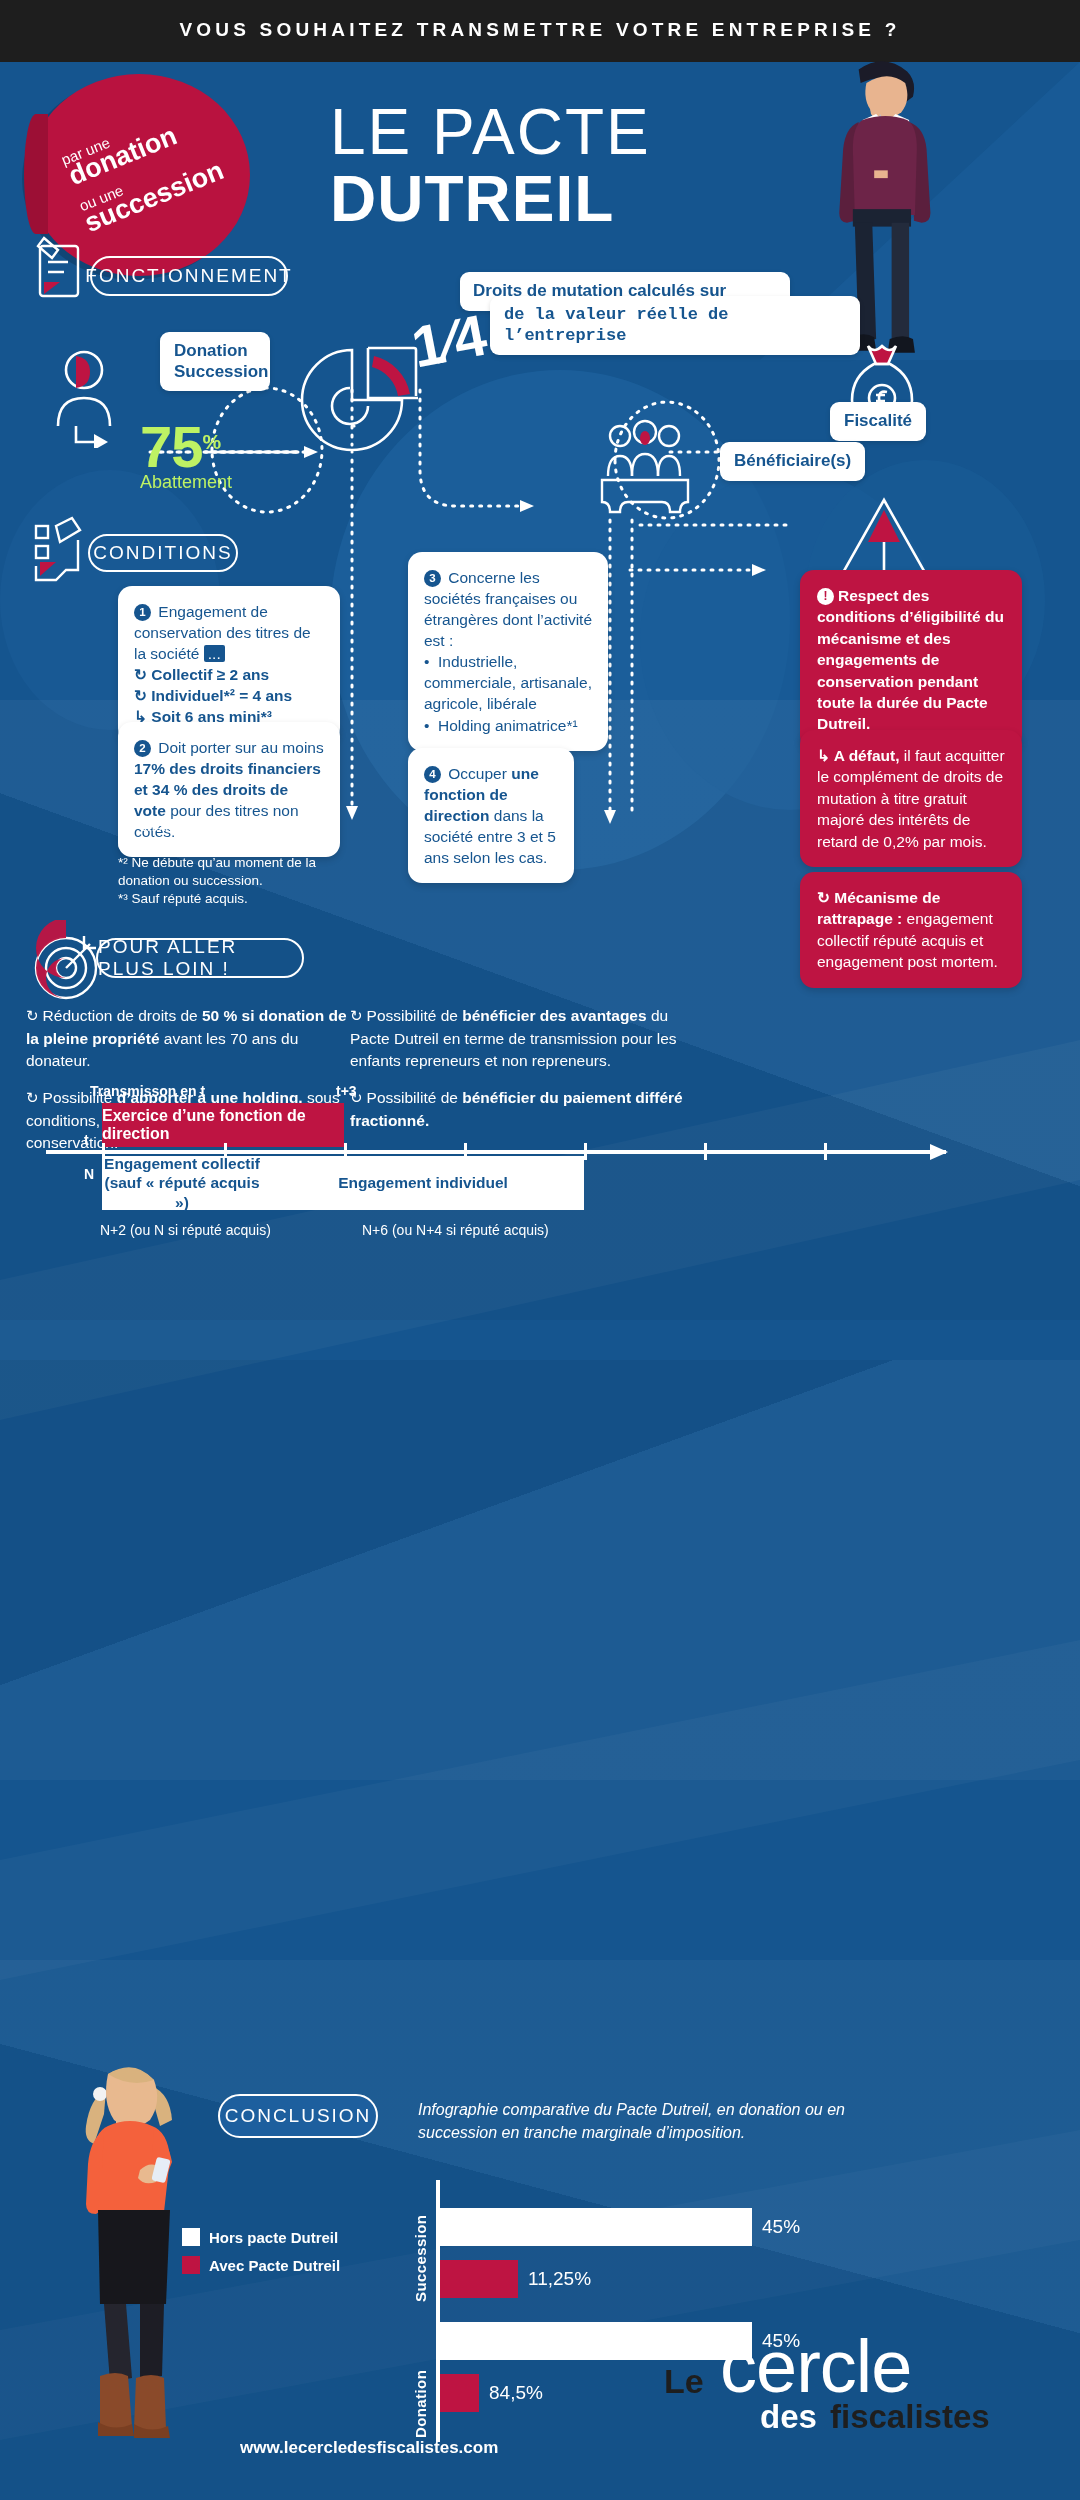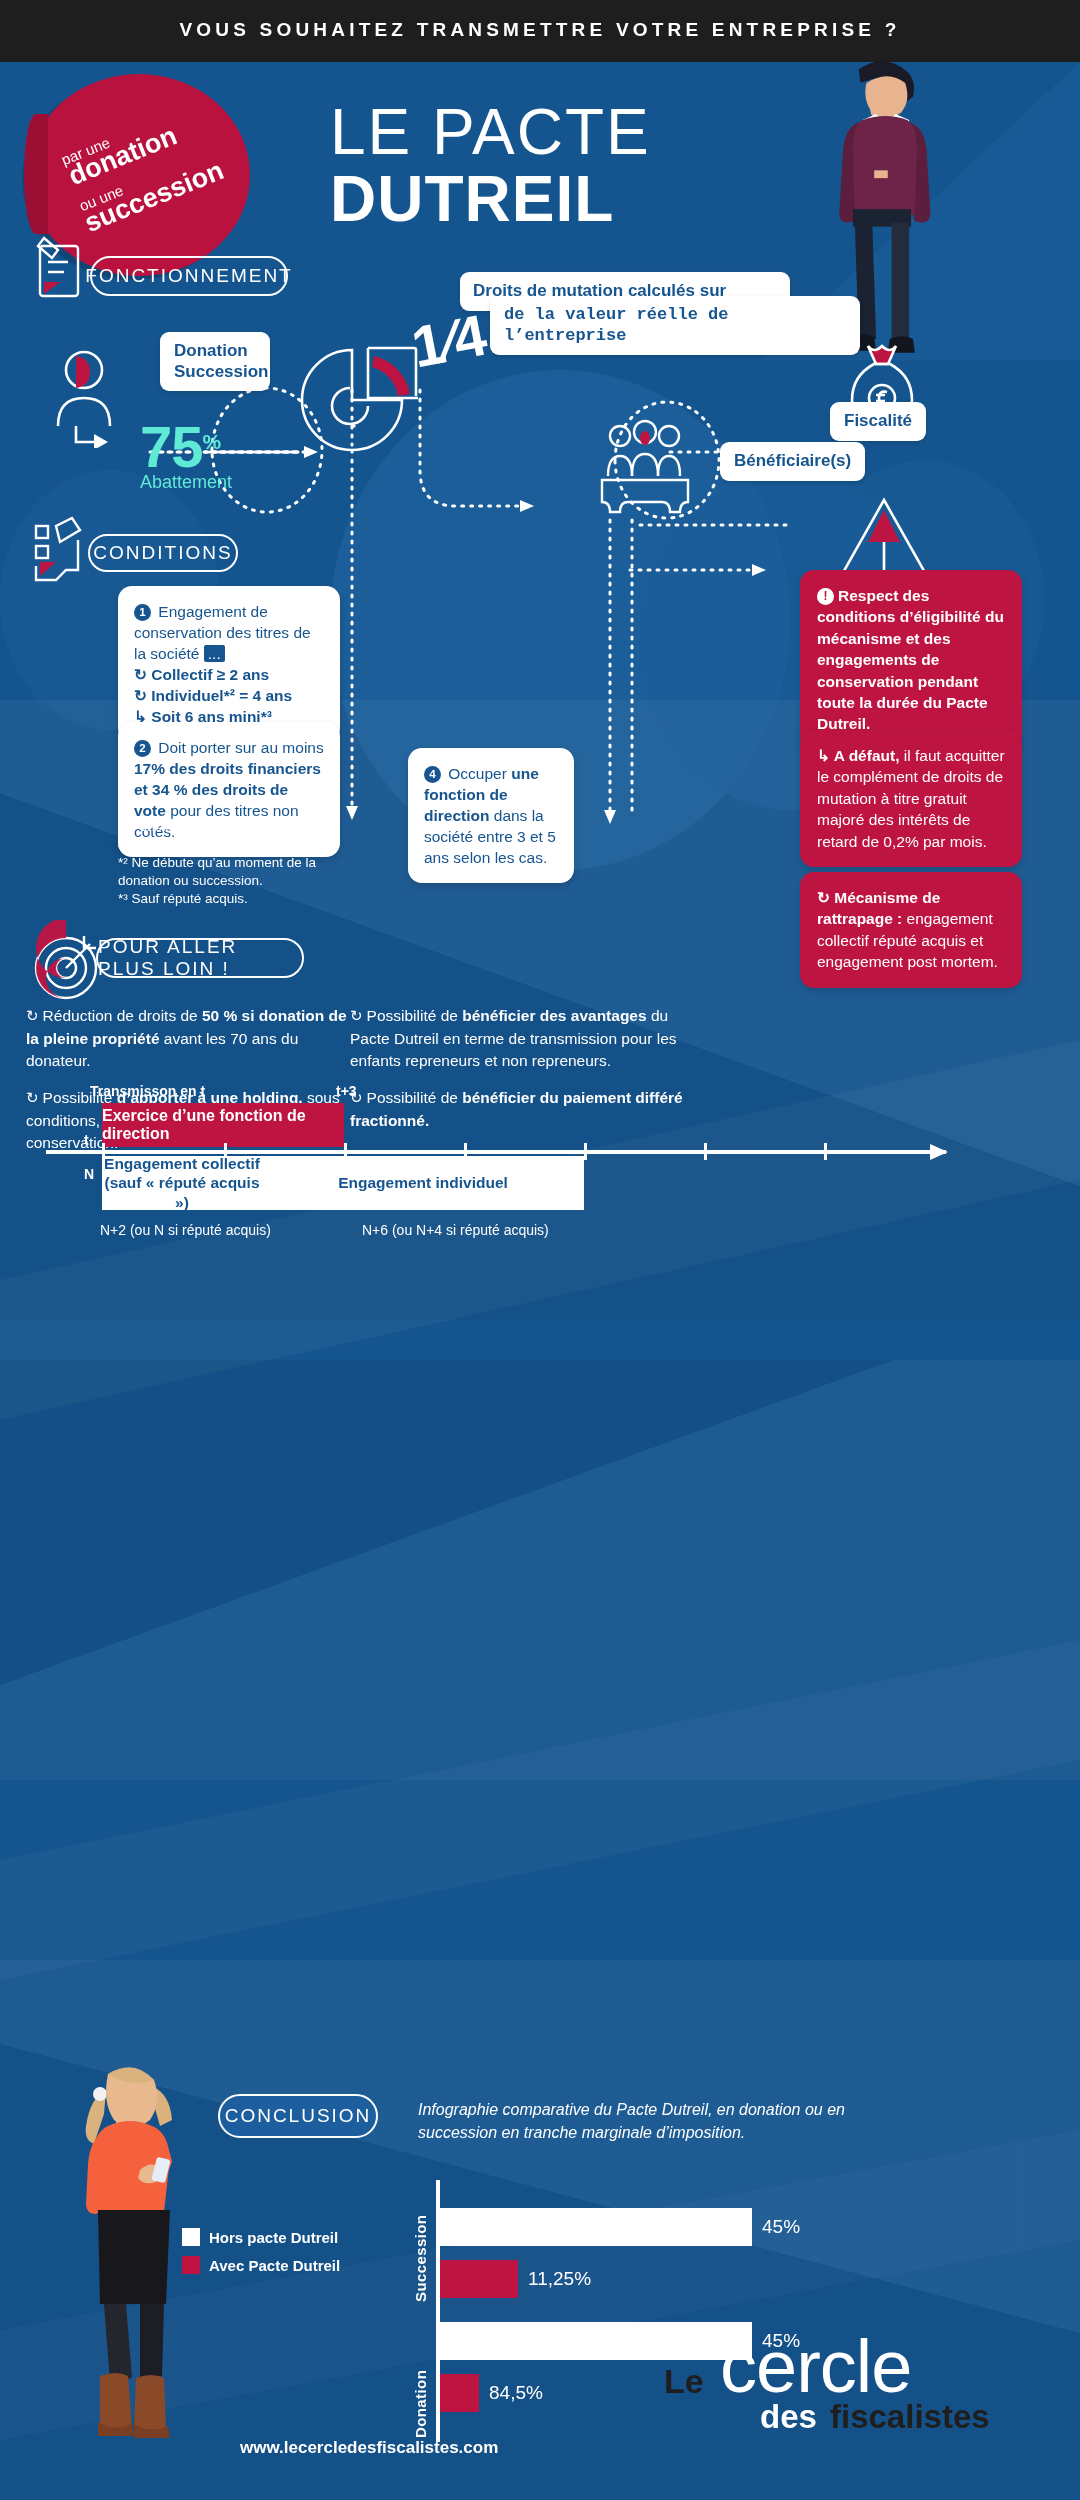--- a/index.html
+++ b/index.html
@@ -77,21 +77,21 @@
 
   .num { display:inline-block; width:17px; height:17px; border-radius:50%;
     background:#16558f; color:#fff; font-size:11.5px; font-weight:bold;
     text-align:center; line-height:17px; vertical-align:1px; margin-right:3px; }
   .numw { display:inline-block; width:17px; height:17px; border-radius:50%;
     background:#ffffff; color:#be1442; font-size:12px; font-weight:bold;
     text-align:center; line-height:17px; vertical-align:1px; margin-right:4px; }
 
   .footnotes { position:absolute; color:#ffffff; font-size:13.5px; line-height:1.33; }
 
-  .big75 { position:absolute; color:#5eead4; font-weight:bold; }
+  .big75 { position:absolute; color:#bef264; font-weight:bold; }
   .big75 .n { font-size:58px; letter-spacing:-1px; line-height:1; }
   .big75 .p { font-size:21px; vertical-align:18px; }
   .big75 .lbl { font-size:18px; font-weight:normal; display:block; margin-top:-4px; }
 
   .quarter { position:absolute; color:#ffffff; font-weight:bold; font-size:58px;
     transform:rotate(-11deg); line-height:1; }
 
   
   .loin-col { position:absolute; color:#ffffff; font-size:15.5px; line-height:1.46; }
   .loin-col p { margin-bottom:14px; }
@@ -299,20 +299,21 @@
       <rect x="10" y="32" width="12" height="12"></rect>
       <path d="M30 12 l16 -8 l8 12 l-20 12z"></path>
       <path d="M52 26 v30 h-12 l-10 10 h-20 v-14"></path>
     </g>
     <polygon points="14,48 30,48 14,62" fill="#be1442"></polygon>
   </svg>
   <div class="pill" style="left:88px; top:534px; width:150px; height:38px;">CONDITIONS</div>
 
   <div class="card" style="left:118px; top:586px; width:222px;"><span class="num">1</span> Engagement de conservation des titres de la société <span style="background:#16558f;color:#fff;padding:0 4px;border-radius:2px;">...</span><br><b>↻ Collectif ≥ 2 ans</b><br><b>↻ Individuel*² = 4 ans</b><br><b>↳ Soit 6 ans mini*³</b></div>
   <div class="card" style="left:118px; top:722px; width:222px;"><span class="num">2</span> Doit porter sur au moins <b>17% des droits financiers et 34 % des droits de vote</b> pour des titres non cotés.</div>
+  <div class="card" style="left:408px; top:552px; width:200px;"><span class="num">3</span> Concerne les sociétés françaises ou étrangères dont l’activité est :<br>• &nbsp;Industrielle, commerciale, artisanale, agricole, libérale<br>• &nbsp;Holding animatrice*¹</div>
   <div class="card" style="left:408px; top:748px; width:166px;"><span class="num">4</span> Occuper <b>une fonction de direction</b> dans la société entre 3 et 5 ans selon les cas.</div>
 
   <div class="footnotes" style="left:118px; top:818px; width:250px; white-space:pre-line;">*¹ Fonctionne jusqu’à 2 niveaux d’interposition.
 *² Ne débute qu’au moment de la donation ou succession.
 *³ Sauf réputé acquis.</div>
 
   <div class="redcard" style="left:800px; top:570px; width:222px;"><span class="numw">!</span><b>Respect des conditions d’éligibilité du mécanisme et des engagements de conservation pendant toute la durée du Pacte Dutreil.</b></div>
   <div class="redcard" style="left:800px; top:730px; width:222px;"><b>↳ A défaut,</b> il faut acquitter le complément de droits de mutation à titre gratuit majoré des intérêts de retard de 0,2% par mois.</div>
   <div class="redcard" style="left:800px; top:872px; width:222px;"><b>↻ Mécanisme de rattrapage :</b> engagement collectif réputé acquis et engagement post mortem.</div>
 

